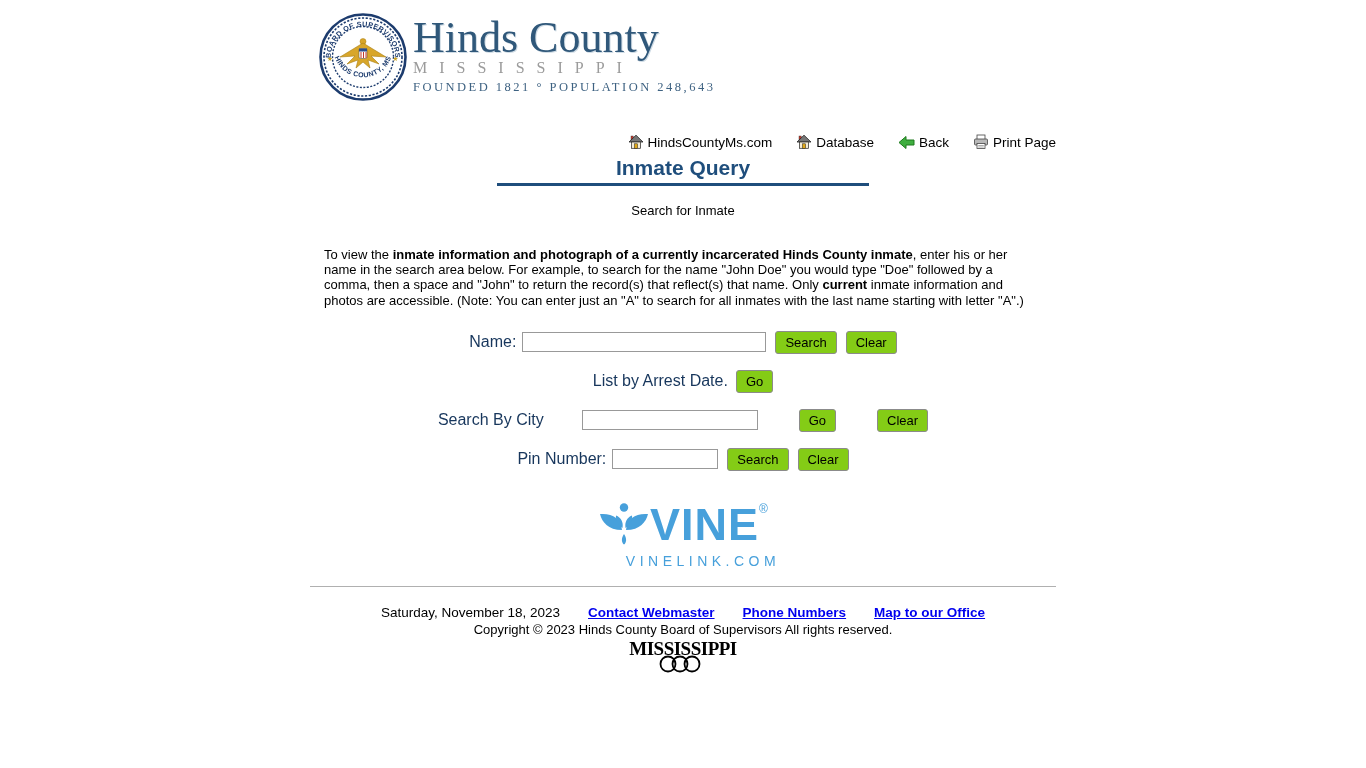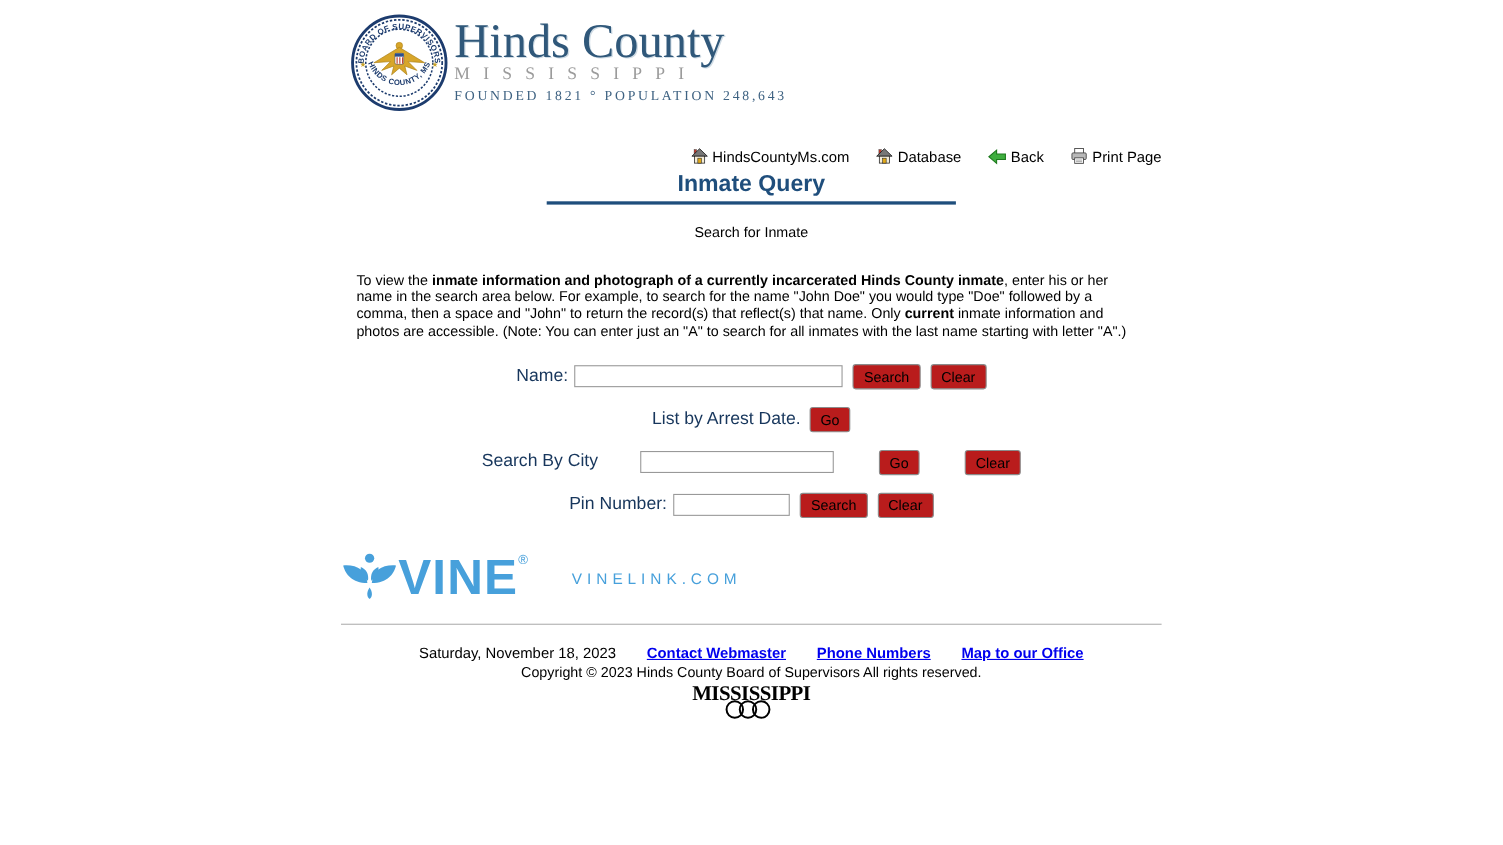--- a/index.html
+++ b/index.html
@@ -53,27 +53,27 @@
   .row-arrest { margin-top:16px; }
   .row-city   { margin-top:16px;gap:32px; }
   .row-pin    { margin-top:16px; }
   .flabel { font-size:16px; color:#17365c; margin-right:6px; white-space:nowrap; }
   .tinput { height:20px; border:1px solid #999; background:#fff; font-size:13px; padding:0 3px; }
   .w-name { width:244px; }
   .w-city { width:176px; }
   .w-pin  { width:106px; }
   .btn {
     margin-left:9px; font-family:"Liberation Sans", sans-serif;
-    font-size:13px; color:#000; background:#b91c1c;
+    font-size:13px; color:#000; background:#84cc16;
     border:1px solid #8b8b8b; border-radius:3px;
     padding:2px 9px; height:23px; line-height:17px; cursor:pointer;
   }
 
   
-  .vine { margin-top:29px; display:flex; align-items:center; cursor:pointer; }
+  .vine { margin-top:29px; display:flex; flex-direction:column; align-items:center; cursor:pointer; }
   .vine-top { display:flex; align-items:center; }
   .vine-word { font-size:45px; font-weight:bold; color:#47a0db; letter-spacing:1px; line-height:42px; }
   .vine-reg { font-size:12px; color:#47a0db; vertical-align:top; position:relative; top:-16px; }
   .vine-domain { font-size:14px; color:#47a0db; letter-spacing:4.5px; margin-top:3px; margin-left:40px; }
 
   
   .rule { border:none; border-top:1px solid #b0b0b0; margin-top:17px; }
   .foot-row { display:flex; justify-content:center; align-items:baseline; gap:28px;
               margin-top:18px; font-size:13.5px; }
   .foot-date { color:#000; }

